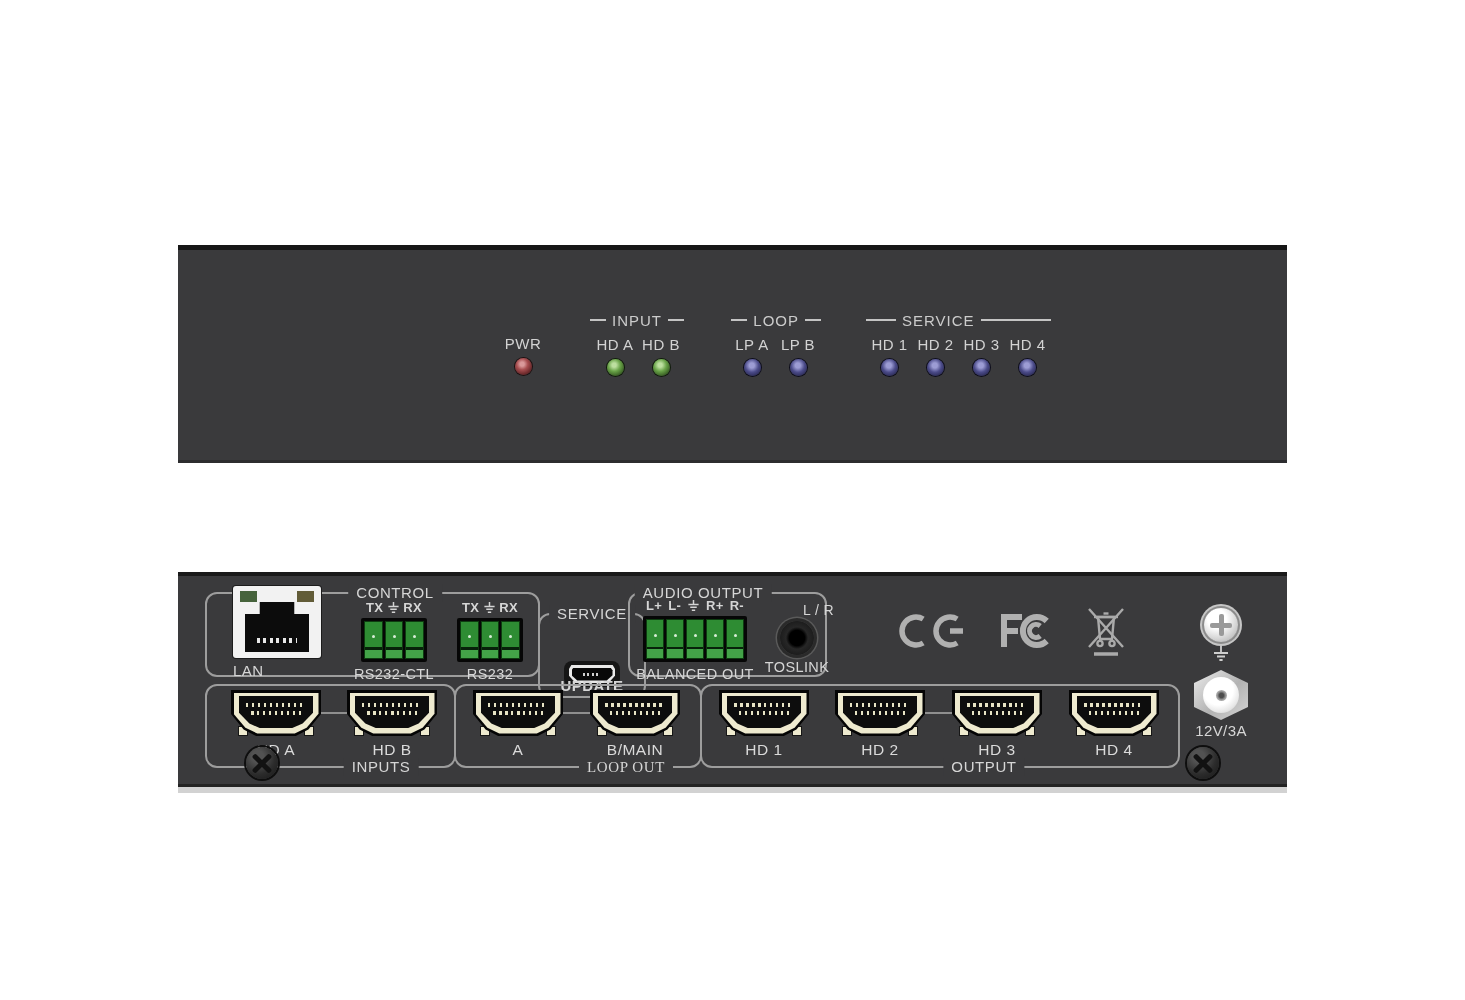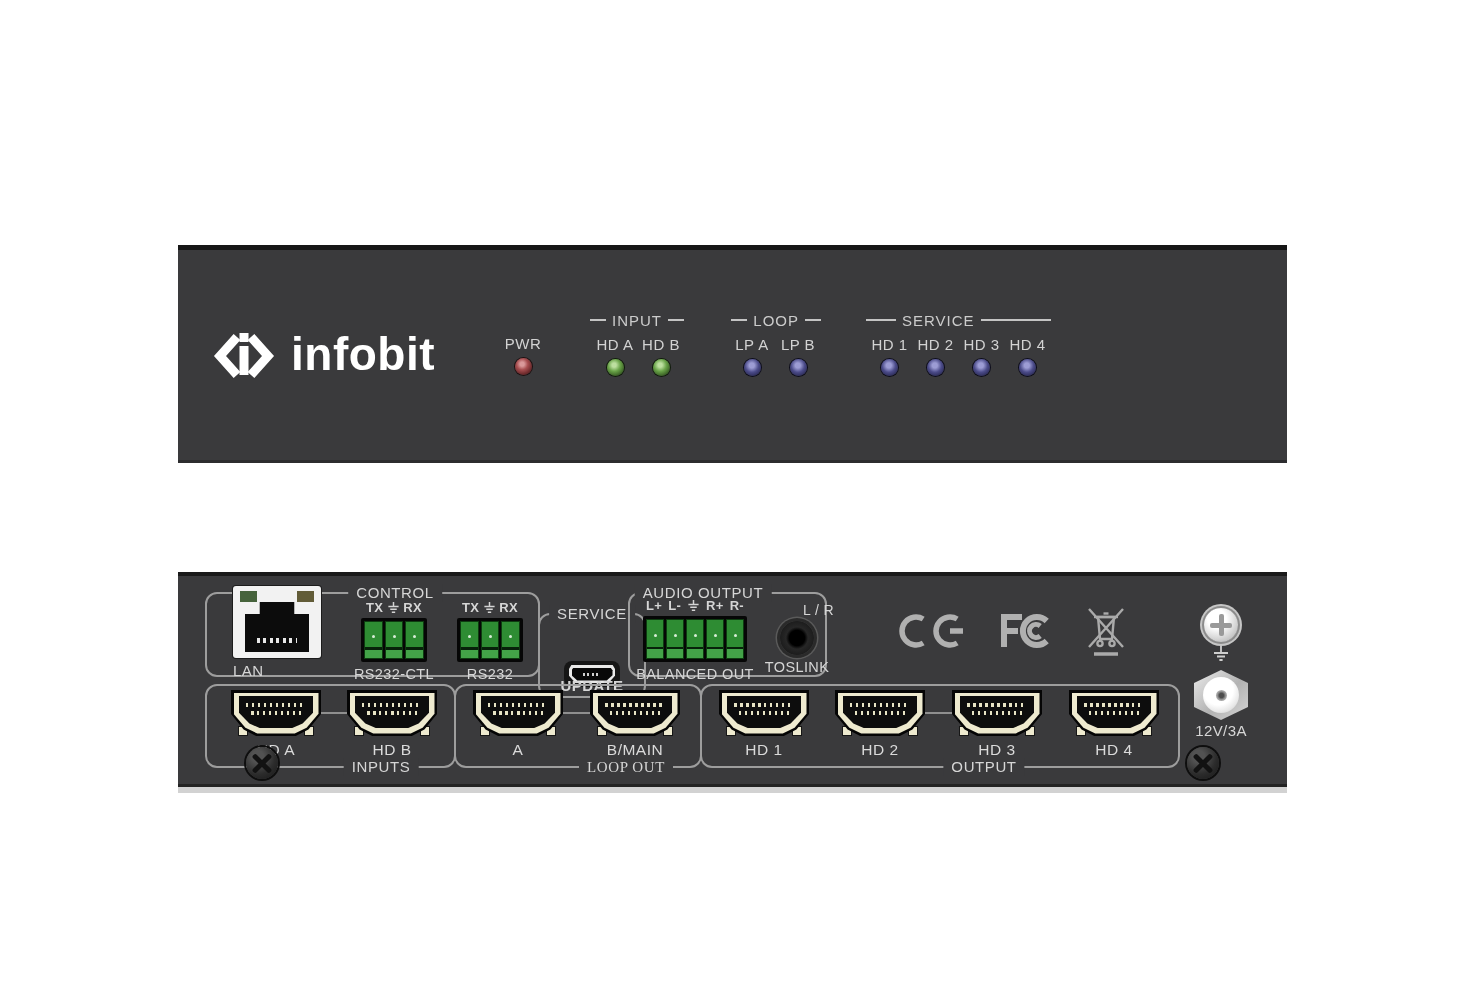--- a/index.html
+++ b/index.html
@@ -120,29 +120,20 @@
               margin:-2.5px 0 0 -12px;background:#121212;border-radius:2px;}
   .screw-dark::before{transform:rotate(45deg);} .screw-dark::after{transform:rotate(-45deg);}
 </style>
 </head>
 <body>
 
 <div class="stage">
 
   <section class="panel front">
 
-    <div class="logo">
-      <svg width="64" height="54" viewBox="0 0 64 54">
-        <path d="M25 8 L8 27 L25 46" stroke="#ffffff" stroke-width="9" fill="none"></path>
-        <path d="M39 8 L56 27 L39 46" stroke="#ffffff" stroke-width="9" fill="none"></path>
-        <rect x="27.5" y="17" width="9" height="29" fill="#ffffff"></rect>
-        <rect x="27.5" y="4" width="9" height="9" fill="#ffffff"></rect>
-      </svg>
-      <span class="logo-text">infobit</span>
-    </div>
 
     <div class="front-sec" style="left:322px;top:90px;">
       <div class="led-item">
         <span>PWR</span>
         <div class="led led-red"></div>
       </div>
     </div>
 
     <div class="front-sec" style="left:412px;top:66px;">
       <div class="sec-header">

